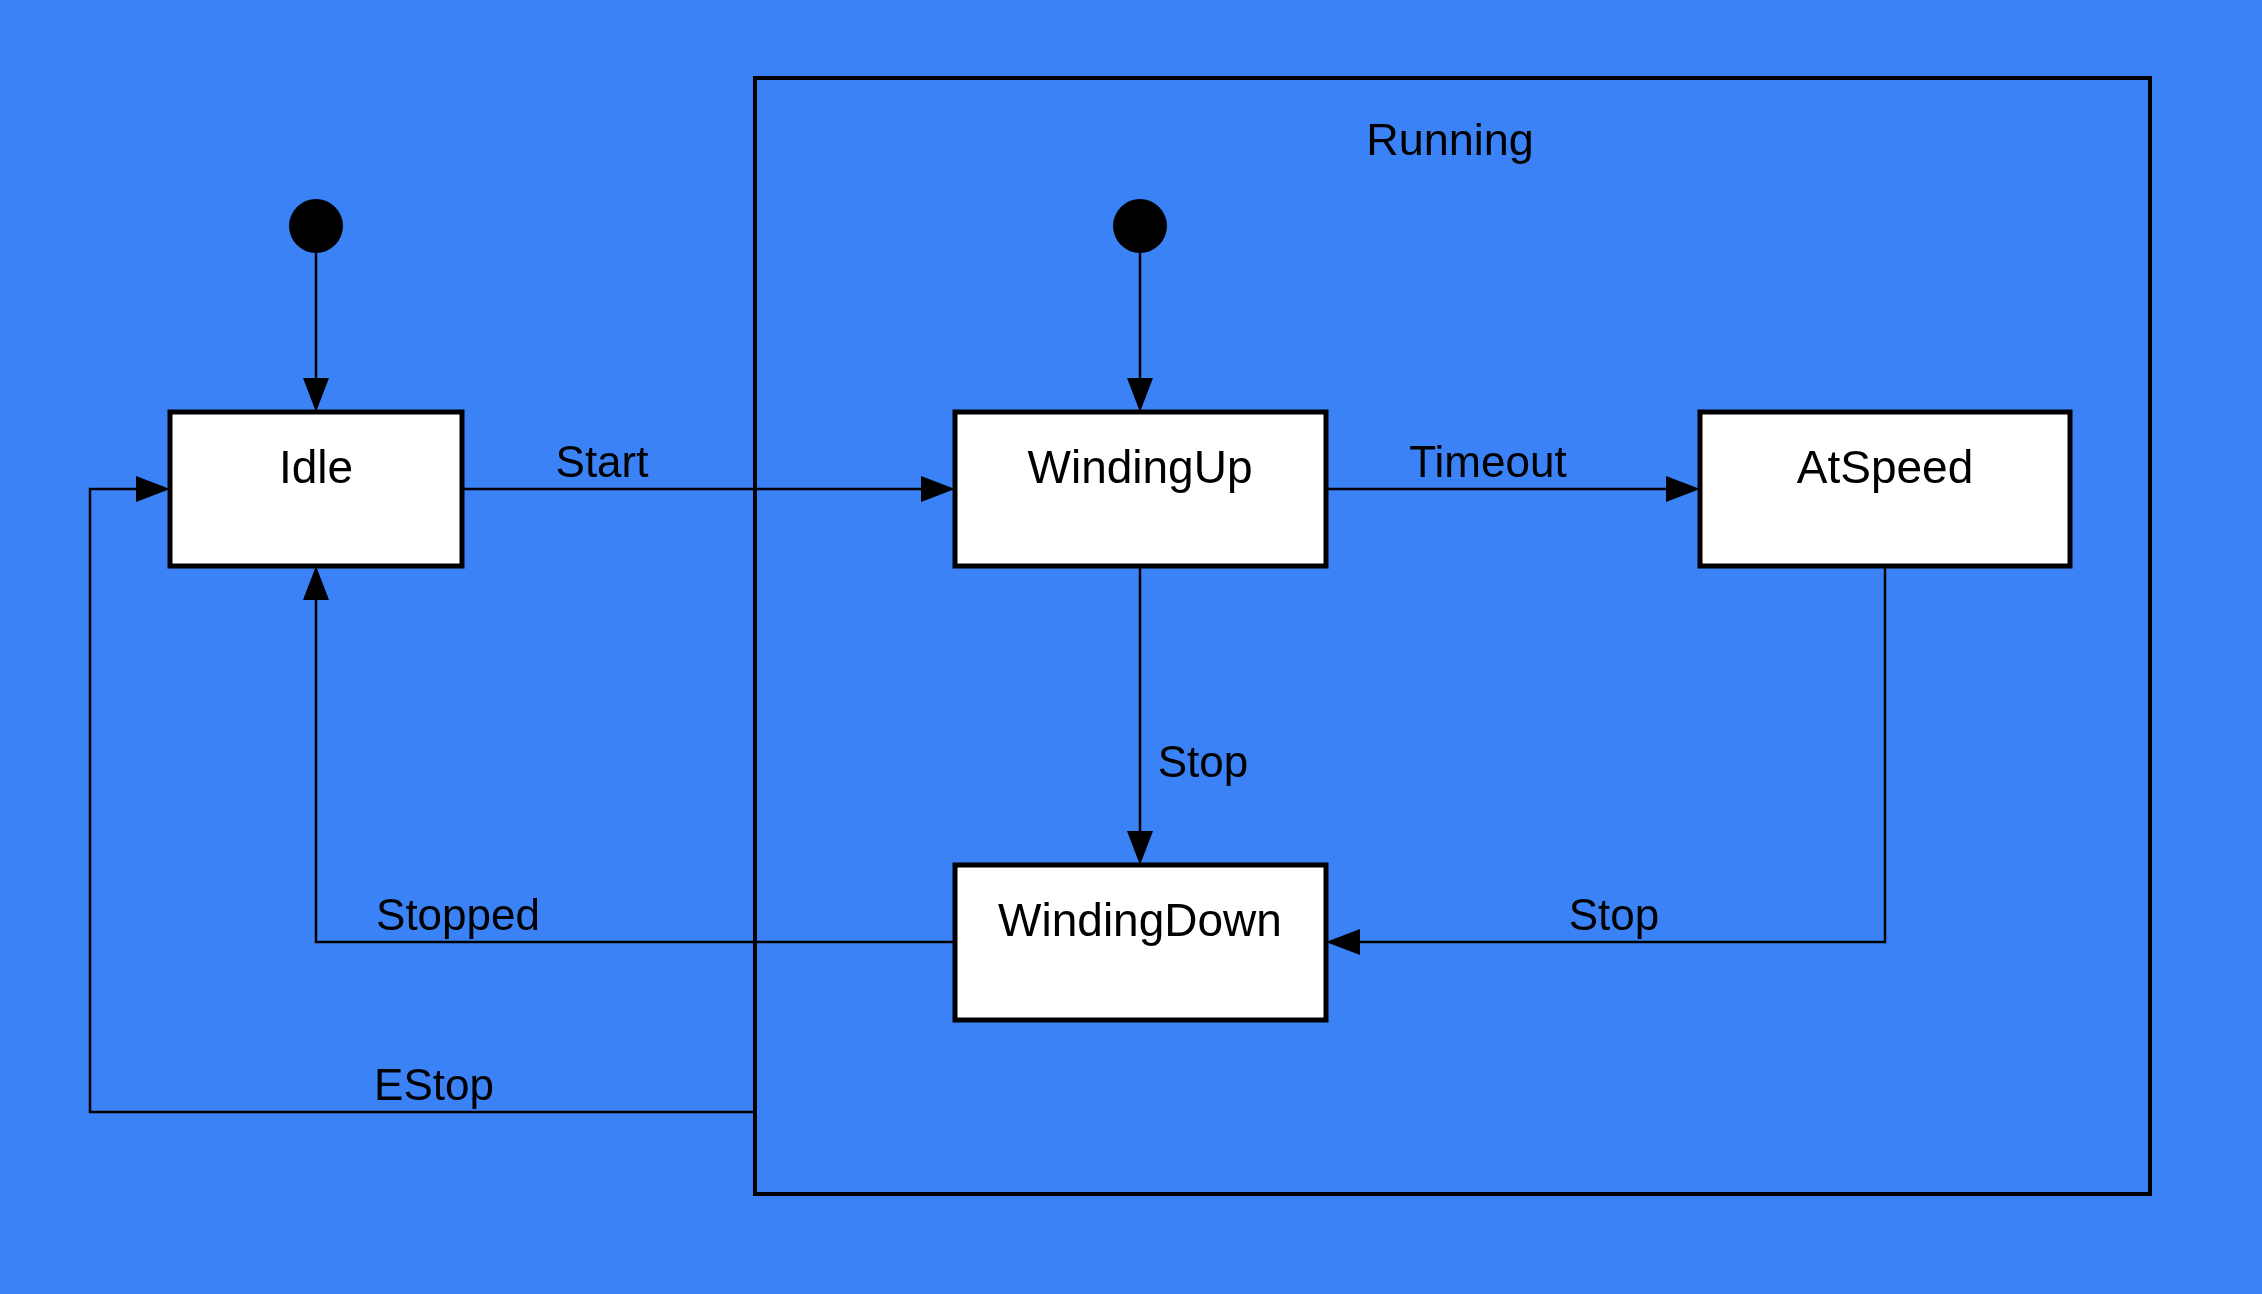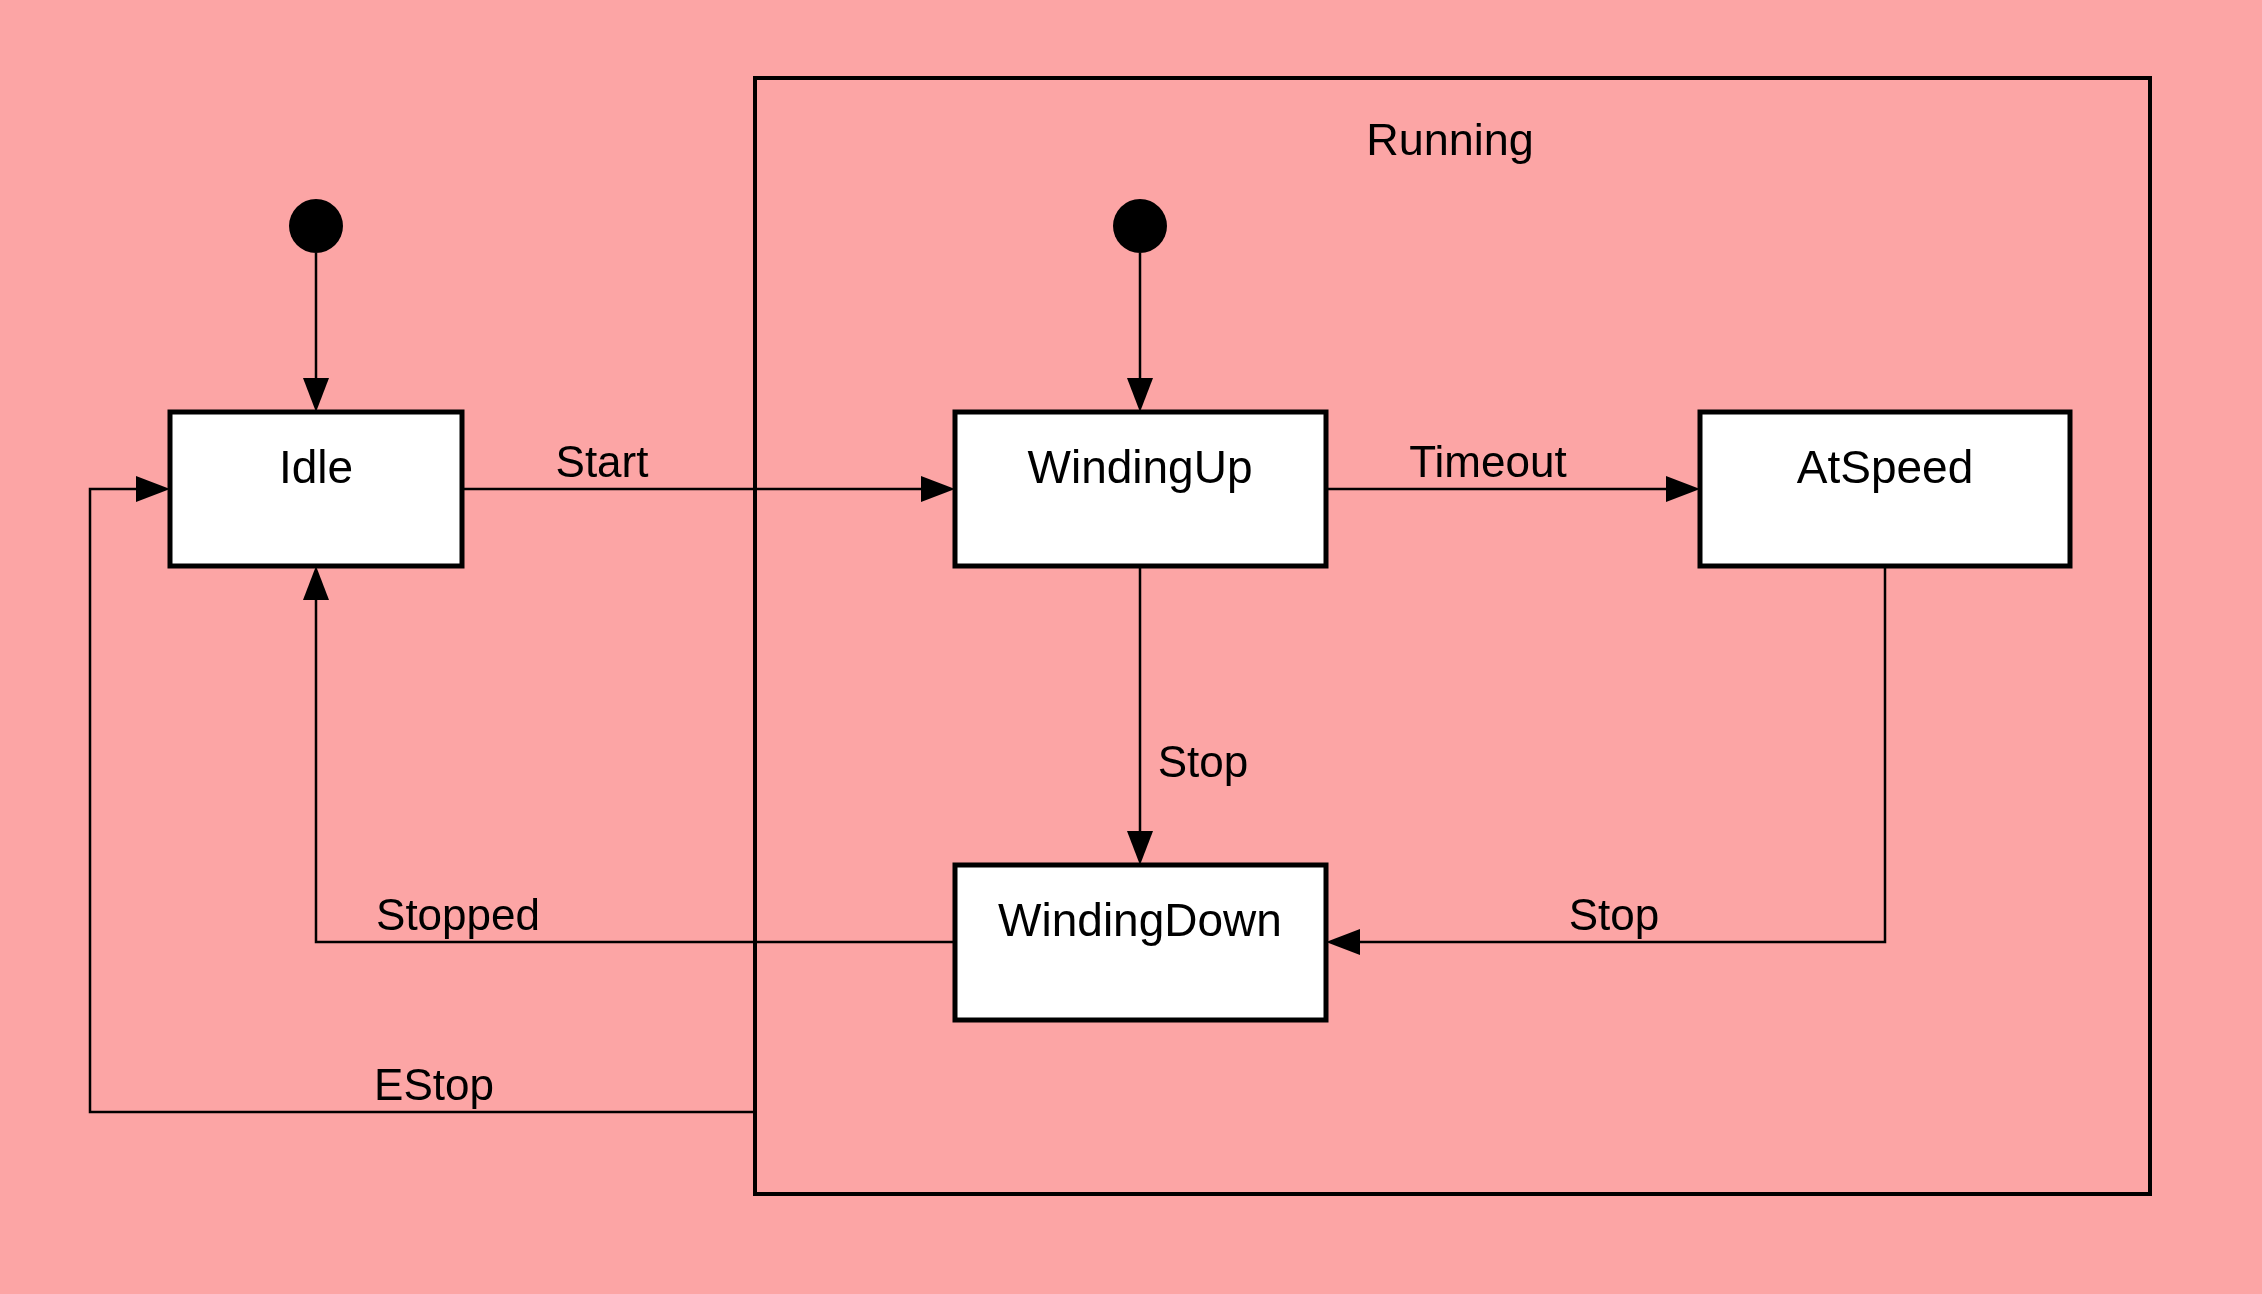--- a/index.html
+++ b/index.html
@@ -7,21 +7,21 @@
     padding: 0;
     width: 2262px;
     height: 1294px;
     background: #ffffff;
     font-family: "Liberation Sans", sans-serif;
   }
   #stage {
     position: relative;
     width: 2262px;
     height: 1294px;
-    background: #fca5a5;
+    background: #3b82f6;
     overflow: hidden;
   }
   svg { display: block; }
   .state-box   { fill: #ffffff; stroke: #000000; stroke-width: 5; }
   .region-box  { fill: none;    stroke: #000000; stroke-width: 4; }
   .edge        { fill: none;    stroke: #000000; stroke-width: 2.5; }
   .arrow-head  { fill: #000000; stroke: none; }
   .initial-dot { fill: #000000; stroke: none; }
   .state-label { font-size: 46px; fill: #000000; text-anchor: middle; }
   .region-label{ font-size: 45px; fill: #000000; text-anchor: middle; }

